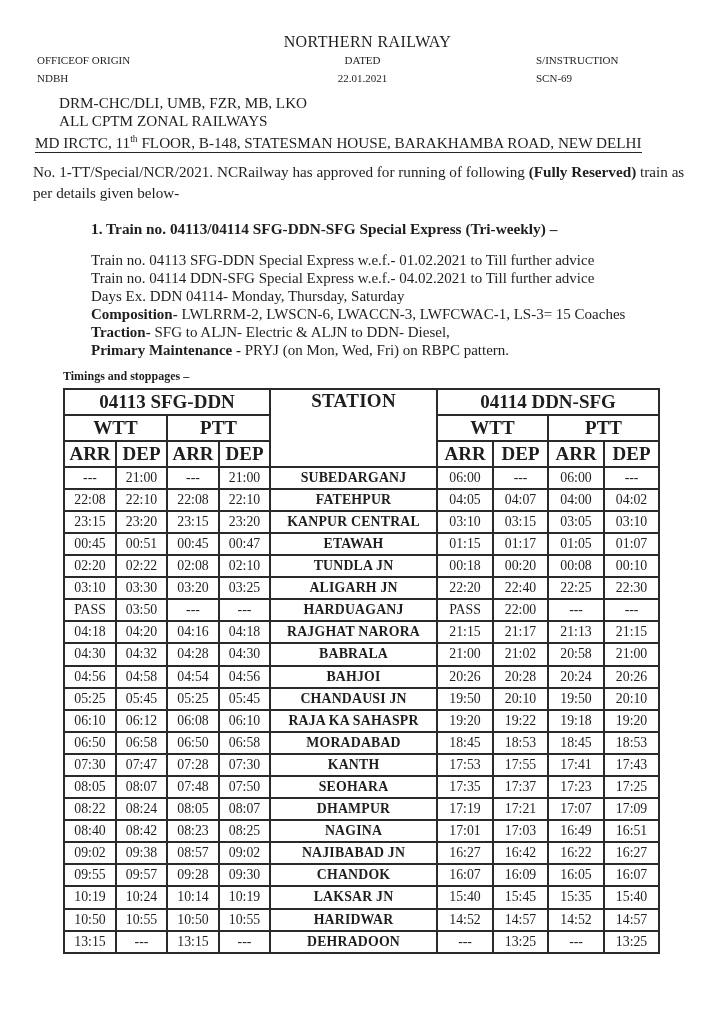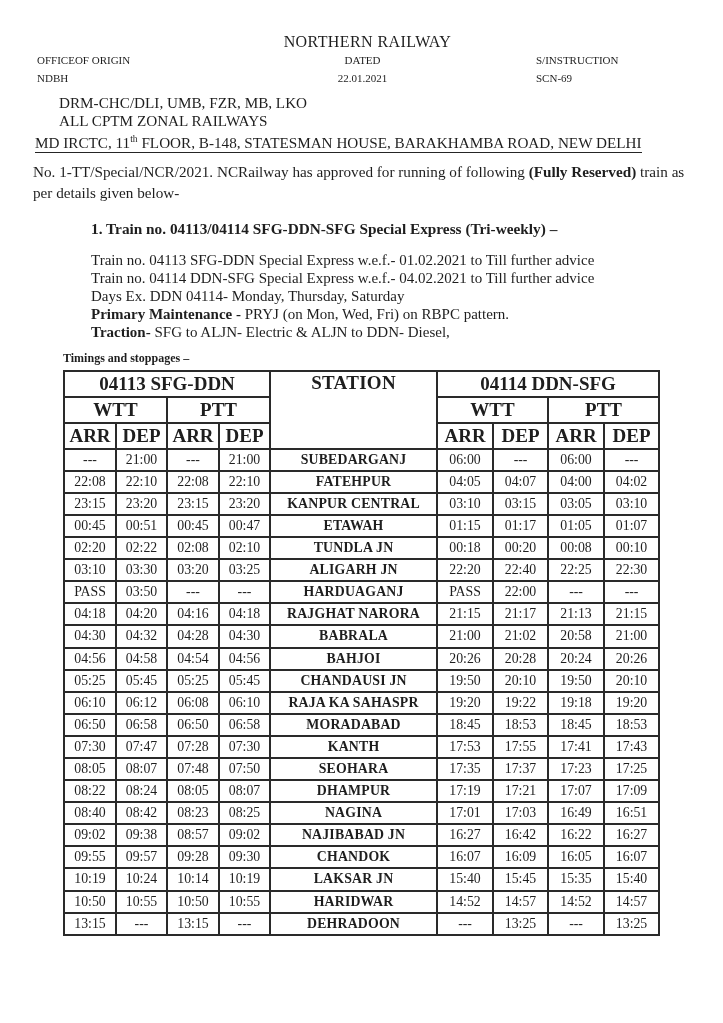--- a/index.html
+++ b/index.html
@@ -116,22 +116,23 @@
   <div class="intro">
     <span>No. 1-TT/Special/NCR/2021. NCRailway has approved for running of following </span><b>(Fully Reserved)</b><span> train as per details given below-</span>
   </div>
 
   <div class="train-heading">1. Train no. 04113/04114 SFG-DDN-SFG Special Express (Tri-weekly) –</div>
 
   <div class="details" id="details">
       <div class="detail-line">Train no. 04113 SFG-DDN Special Express w.e.f.- 01.02.2021 to Till further advice</div>
       <div class="detail-line">Train no. 04114 DDN-SFG Special Express w.e.f.- 04.02.2021 to Till further advice</div>
       <div class="detail-line">Days Ex. DDN 04114- Monday, Thursday, Saturday</div>
+      <div class="detail-line"><b>Composition-</b> LWLRRM-2, LWSCN-6, LWACCN-3, LWFCWAC-1, LS-3= 15 Coaches</div>
+      <div class="detail-line"><b>Traction-</b> SFG to ALJN- Electric &amp; ALJN to DDN- Diesel,</div>
       <div class="detail-line"><b>Primary Maintenance -</b> PRYJ (on Mon, Wed, Fri) on  RBPC pattern.</div>
-      <div class="detail-line"><b>Traction-</b> SFG to ALJN- Electric &amp; ALJN to DDN- Diesel,</div>
     </div>
 
   <div class="tt-heading">Timings and stoppages –</div>
 
   <table class="timetable">
     <colgroup>
       <col style="width:52px">
         <col style="width:51px">
         <col style="width:52px">
         <col style="width:51px">

